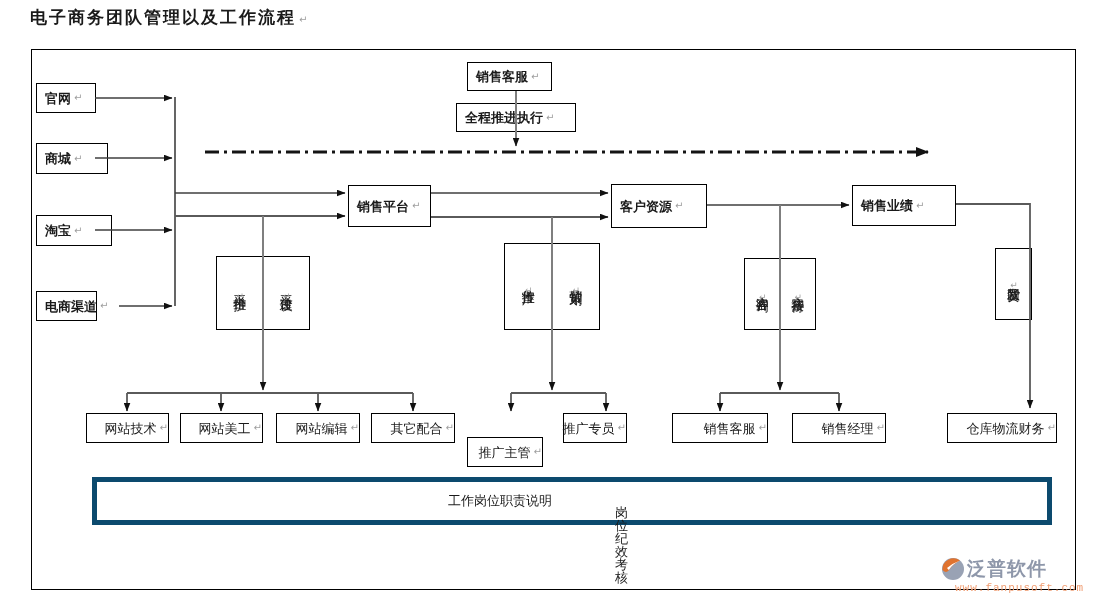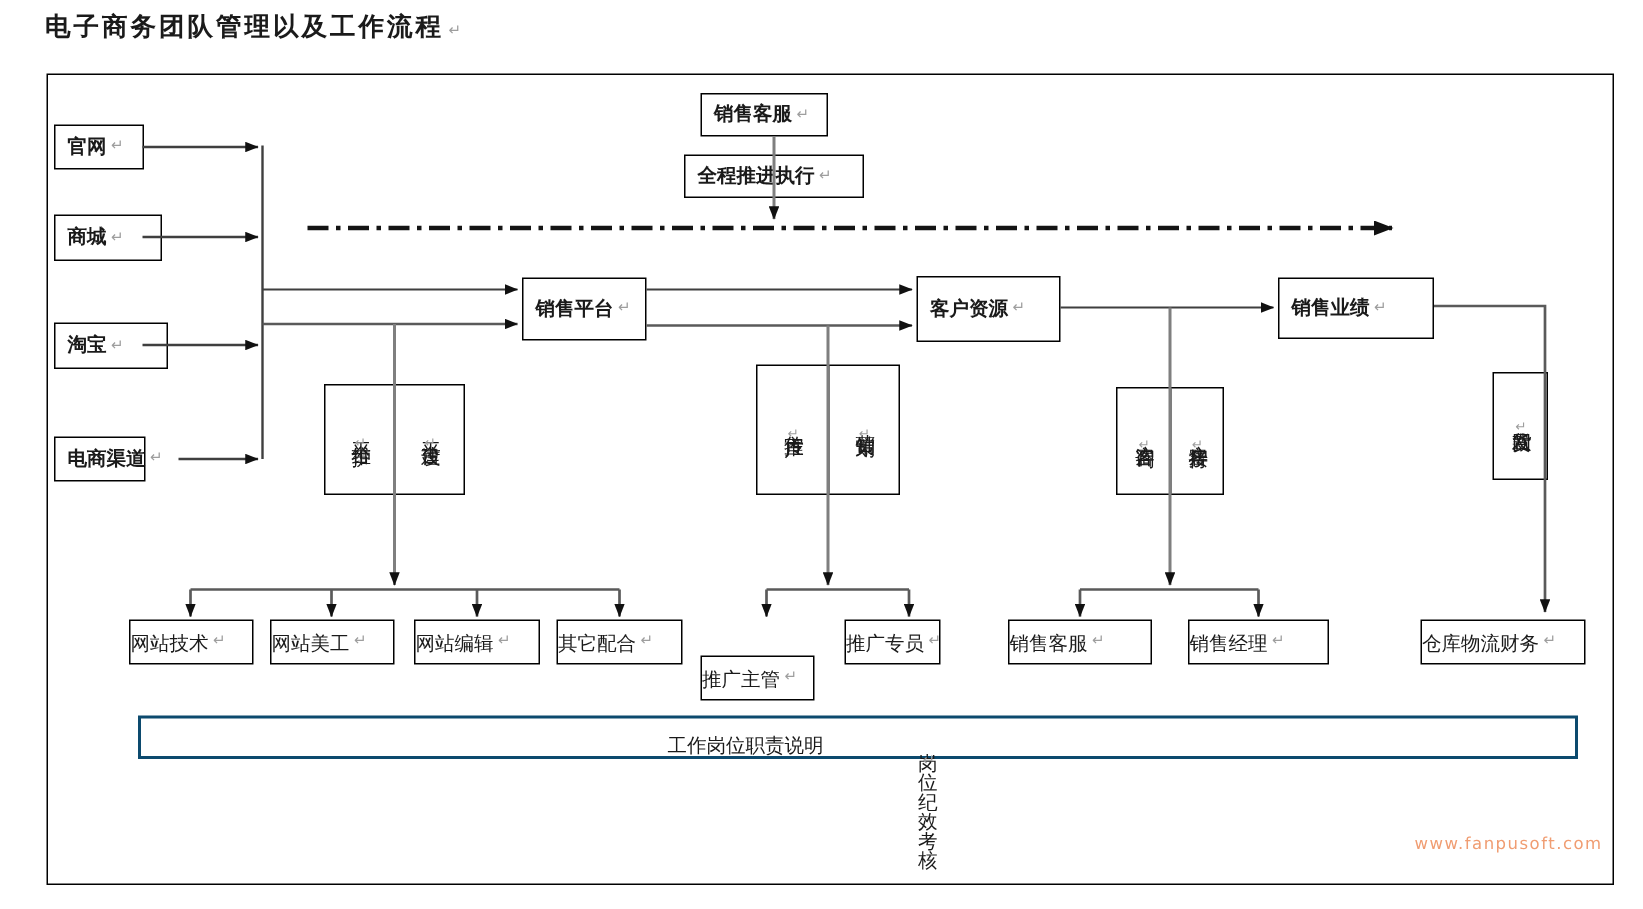--- a/index.html
+++ b/index.html
@@ -6,40 +6,40 @@
   #page{position:relative;width:1095px;height:606px;background:#fff;overflow:hidden;
         font-family:"DejaVu Sans","Liberation Sans",sans-serif;color:#1a1a1a;}
   .title{position:absolute;top:6px;left:0;width:100%;text-align:left;
          font-size:17px;font-weight:bold;letter-spacing:2px;padding-left:30px;}
   .frame{position:absolute;left:31px;top:49px;width:1045px;height:541px;
          border:1px solid #000;box-sizing:border-box;background:#fff;z-index:1;}
   .box{position:absolute;box-sizing:border-box;border:1px solid #000;background:#fff;
        display:flex;align-items:center;font-size:13px;white-space:nowrap;z-index:2;line-height:1;}
   .bold{font-weight:bold;}
   .lead{padding-left:8px;}
-  .center{justify-content:flex-start;font-family:Liberation Serif, serif;}
+  .center{justify-content:flex-end;}
   .mark{font-size:10px;color:#9e9e9e;margin-left:3px;font-weight:normal;}
   .pair{position:absolute;box-sizing:border-box;border:1px solid #000;background:#fff;
         display:flex;z-index:2;}
   .vcell{flex:1;display:flex;align-items:center;justify-content:center;
          writing-mode:vertical-rl;text-orientation:upright;font-size:13px;line-height:1;
          letter-spacing:1px;}
   .vcell + .vcell{border-left:1px solid #000;}
   .vmark{font-size:9px;color:#9e9e9e;letter-spacing:0;margin-top:2px;}
   .vbox{position:absolute;box-sizing:border-box;border:1px solid #000;background:#fff;
         display:flex;align-items:center;justify-content:center;z-index:2;
         writing-mode:vertical-rl;text-orientation:upright;font-size:13px;line-height:1;}
   .wires{position:absolute;left:0;top:0;z-index:5;pointer-events:none;}
-  .footerbox{position:absolute;left:92px;top:477px;width:960px;height:29px;
-             border:2px solid #0c4a6e;box-sizing:border-box;background:#fff;z-index:2;font-size:13px;}
+  .footerbox{position:absolute;left:92px;top:477px;width:960px;height:48px;
+             border:5px solid #0c4a6e;box-sizing:border-box;background:#fff;z-index:2;font-size:13px;}
   .footerbox span{position:absolute;top:12px;line-height:1;}
   .watermark{position:absolute;left:941px;top:556px;width:150px;height:46px;z-index:6;}
   .wm-row{display:flex;align-items:center;}
   .wm-brand{font-size:19px;font-weight:bold;color:#8e97aa;letter-spacing:1px;margin-left:2px;}
-  .wm-url{font-size:11px;color:#f09d72;letter-spacing:1px;margin-top:0px;margin-left:2px;}
+  .wm-url{font-size:11px;color:#f09d72;letter-spacing:1px;margin-top:0px;margin-left:14px;font-family:Liberation Mono, monospace;}
 </style>
 </head>
 <body>
 
 <div id="page">
 
   <div class="title">
     <span>电子商务团队管理以及工作流程</span><span class="mark">↵</span>
   </div>
 
@@ -210,16 +210,24 @@
     <path d="M511,393 H606" stroke="#5a5a5a" stroke-width="1.8" fill="none"></path>
     <path d="M511,393 V411" stroke="#5a5a5a" stroke-width="1.8" fill="none" marker-end="url(#arr)"></path>
     <path d="M606,393 V411" stroke="#5a5a5a" stroke-width="1.8" fill="none" marker-end="url(#arr)"></path>
 
     <path d="M720,393 H839" stroke="#5a5a5a" stroke-width="1.8" fill="none"></path>
     <path d="M720,393 V411" stroke="#5a5a5a" stroke-width="1.8" fill="none" marker-end="url(#arr)"></path>
     <path d="M839,393 V411" stroke="#5a5a5a" stroke-width="1.8" fill="none" marker-end="url(#arr)"></path>
   </svg>
 
   <div class="watermark">
+    <div class="wm-row">
+      <svg width="24" height="24" viewBox="0 0 24 24">
+        <circle cx="12" cy="12" r="11" fill="#99a2b4"></circle>
+        <path d="M1.5,13 A11,11 0 0 1 19,3.5 Q12,7 8.5,12.5 Q5.5,17 1.5,13 Z" fill="#e0732f"></path>
+        <path d="M19,3.5 Q11,7.5 7.8,13 L6,11 Q12,6 19,3.5 Z" fill="#ffffff"></path>
+      </svg>
+      <span class="wm-brand">泛普软件</span>
+    </div>
     <div class="wm-url">www.fanpusoft.com</div>
   </div>
 
 </div>
 
 </body></html>

